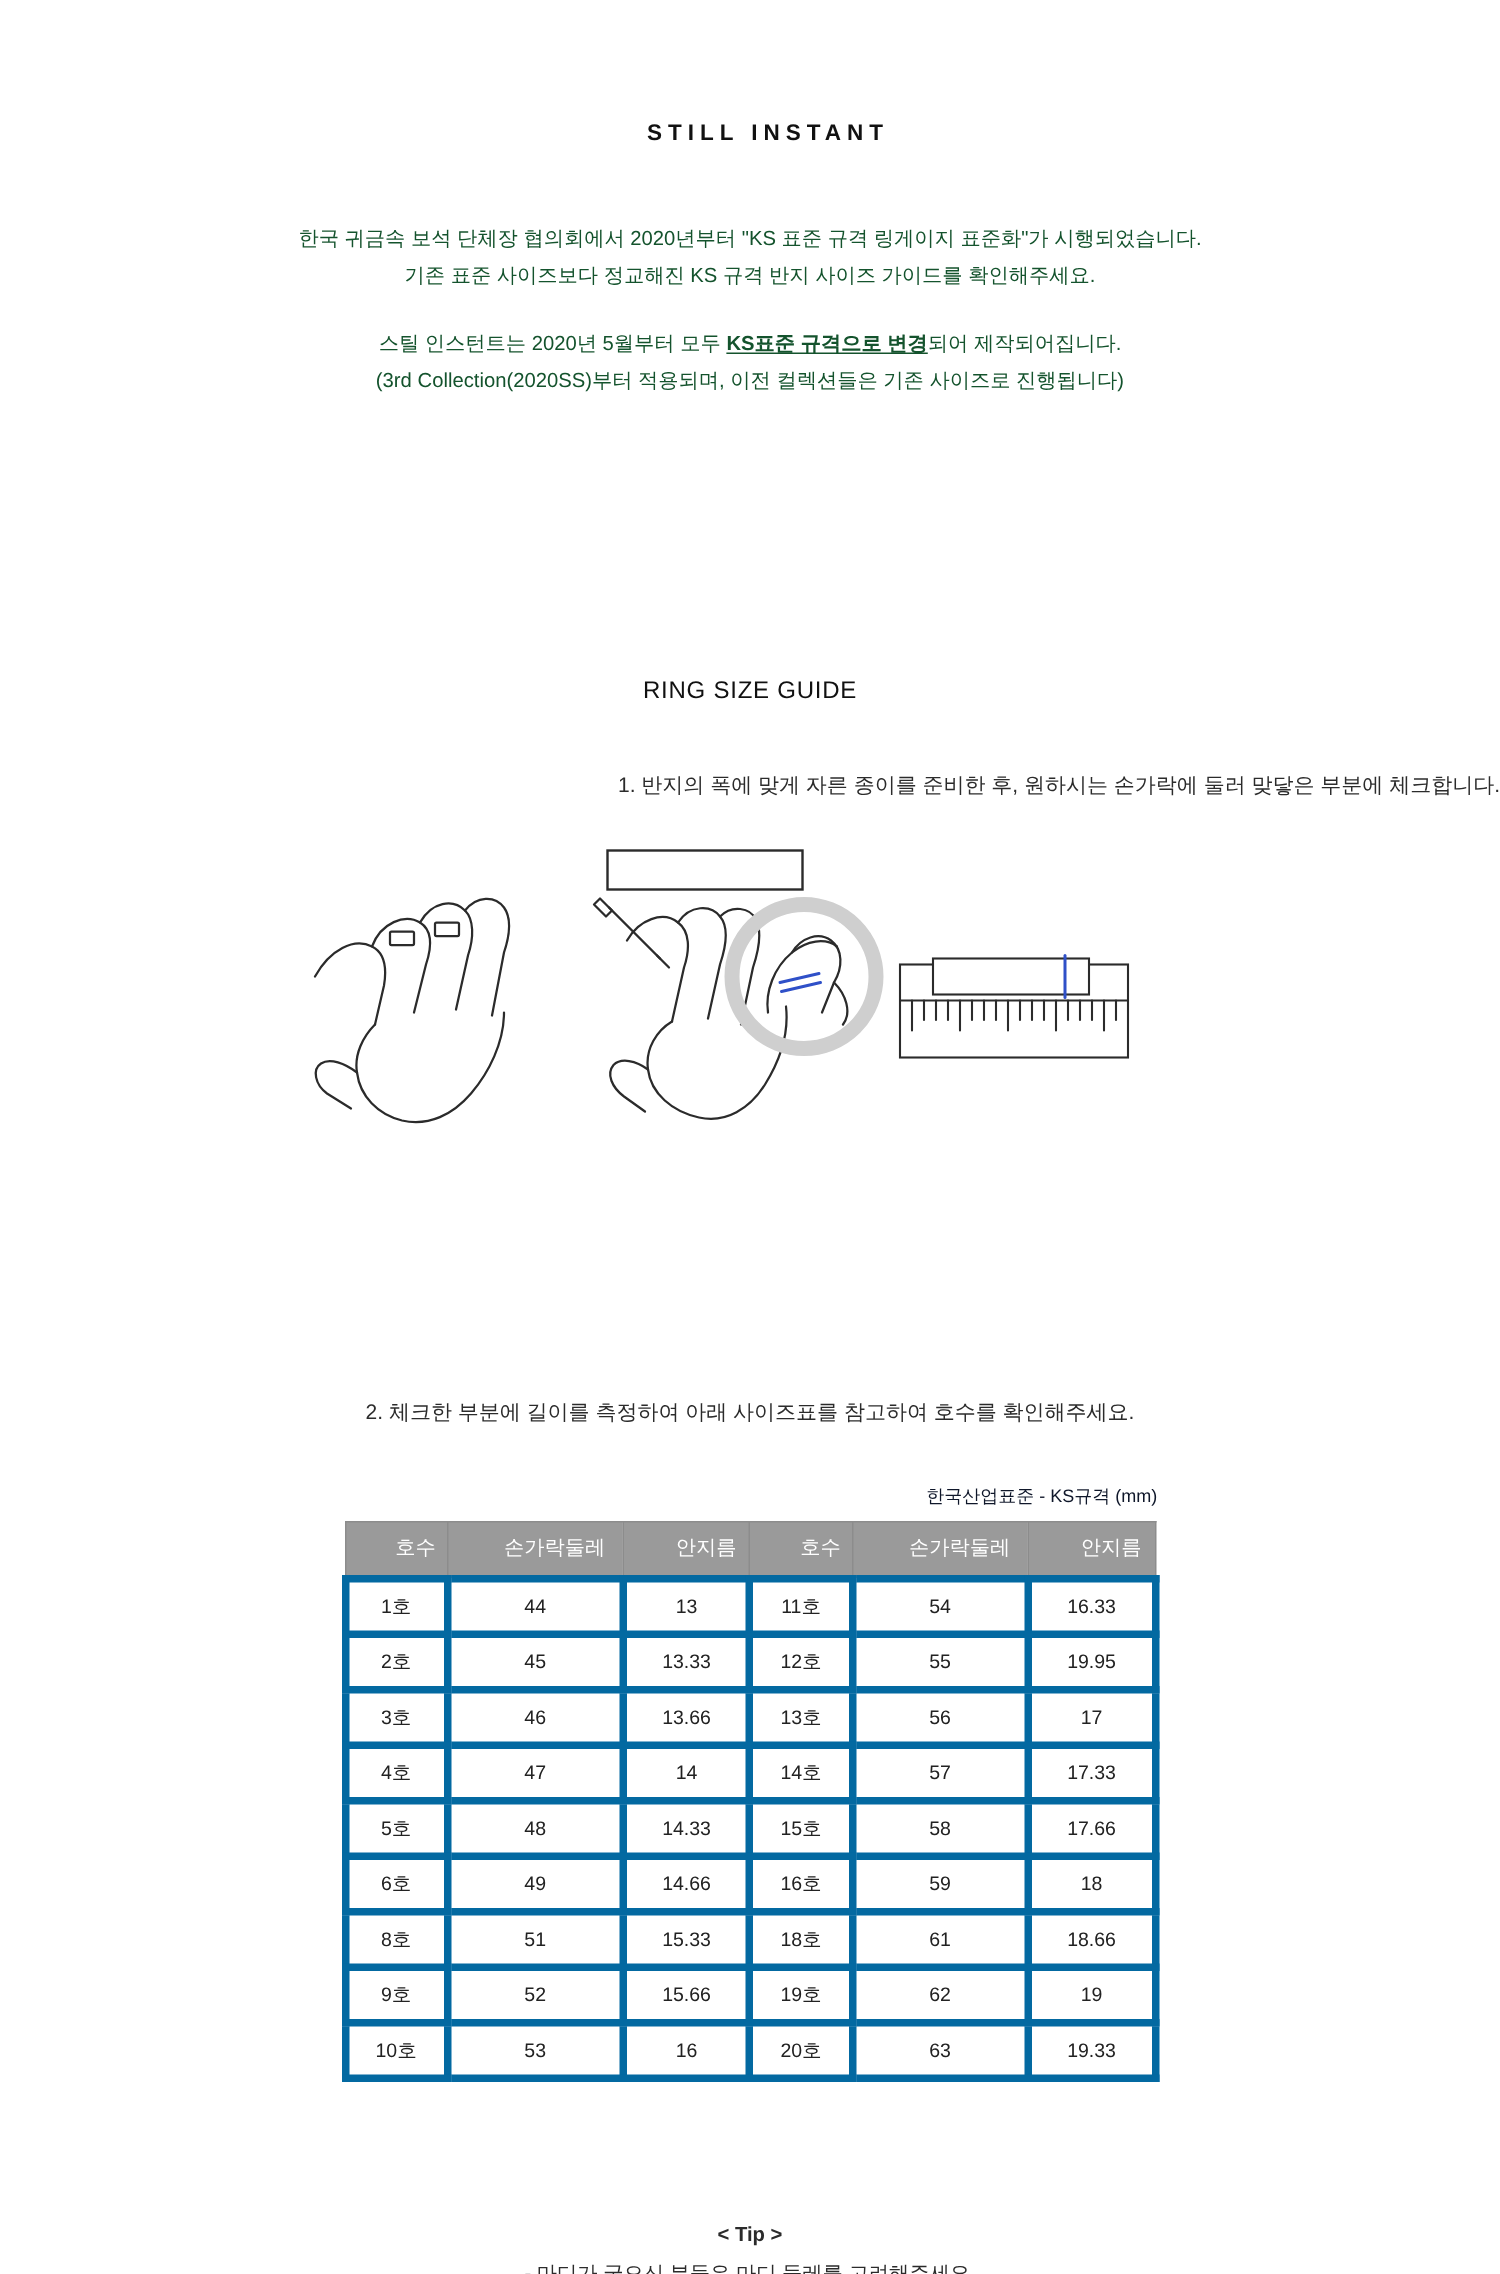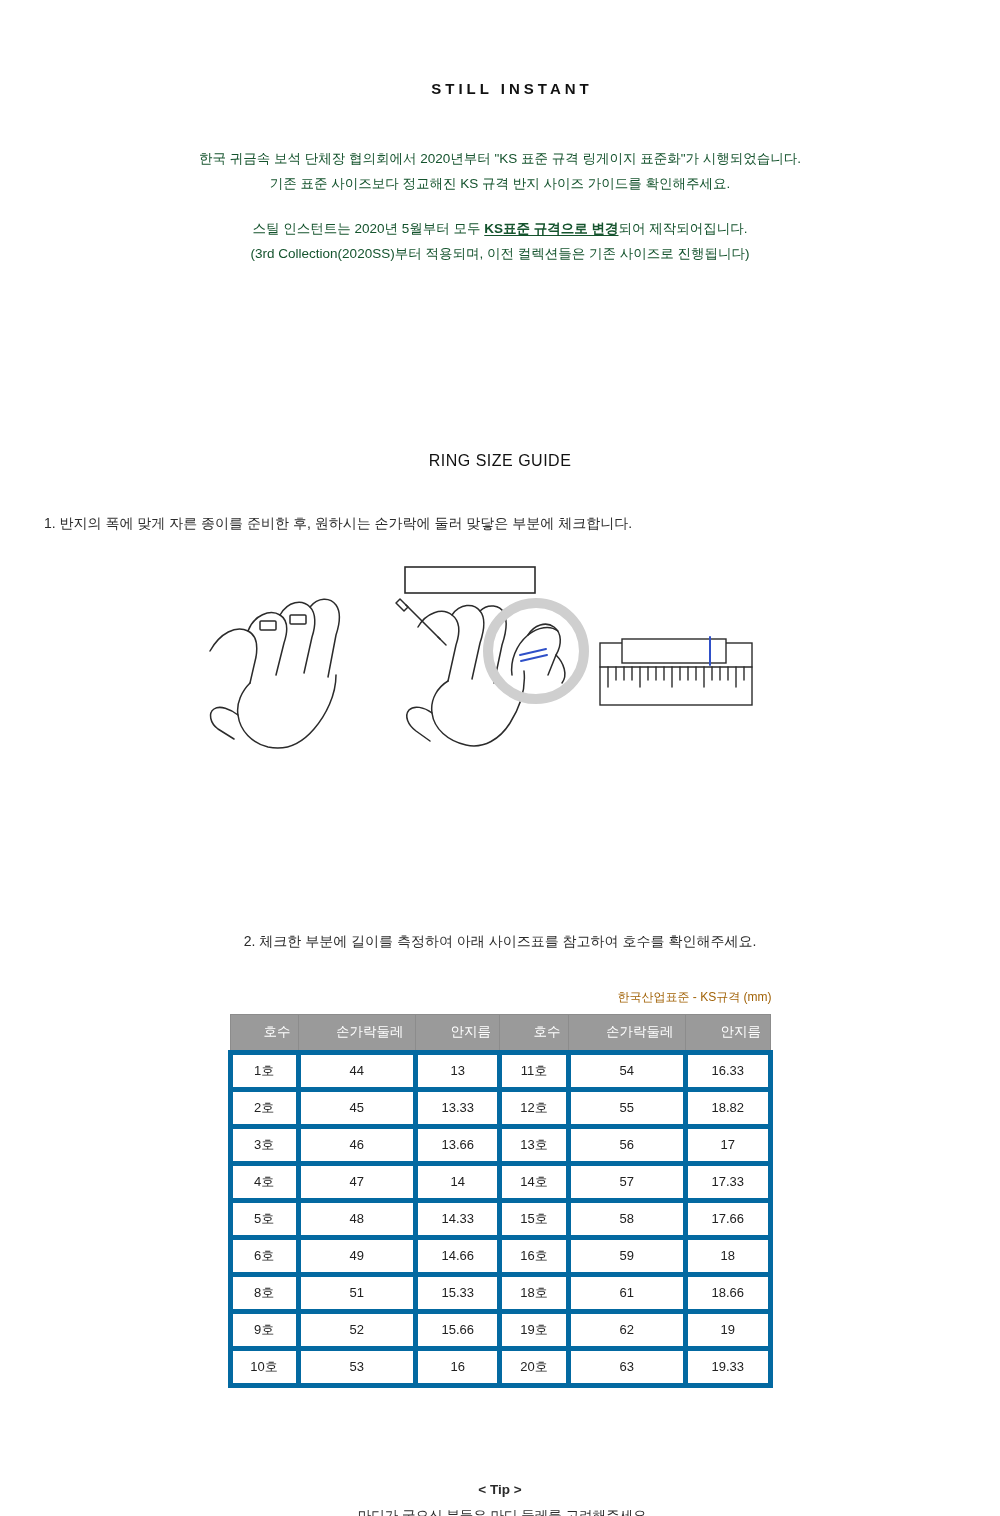--- a/index.html
+++ b/index.html
@@ -49,46 +49,45 @@
   .section-title {
     text-align: center;
     font-size: 16px;
     font-weight: normal;
     letter-spacing: 0.5px;
     margin-top: 185px;
     color: #111;
   }
 
   .step1 {
-    text-align: left;
+    text-align: right;
     font-size: 14px;
     margin-top: 45px;
     color: #2b2b2b;
-    padding-left: 44px;
   }
 
   .illustration-wrap {
     margin-top: 30px;
     display: flex;
     justify-content: center;
   }
 
   .step2 {
     text-align: center;
     font-size: 14px;
     margin-top: 140px;
     color: #2b2b2b;
   }
 
   .table-caption {
     width: 545px;
     margin: 38px auto 0 auto;
     text-align: right;
     font-size: 12px;
-    color: #a16207;
+    color: #0f172a;
     padding-right: 2px;
   }
 
   table.size-table {
     width: 545px;
     margin: 8px auto 0 auto;
     border-collapse: collapse;
     font-size: 13px;
     color: #222;
   }
@@ -211,21 +210,21 @@
         <td>11호</td>
         <td>54</td>
         <td>16.33</td>
       </tr>
       <tr>
         <td>2호</td>
         <td>45</td>
         <td>13.33</td>
         <td>12호</td>
         <td>55</td>
-        <td>18.82</td>
+        <td>19.95</td>
       </tr>
       <tr>
         <td>3호</td>
         <td>46</td>
         <td>13.66</td>
         <td>13호</td>
         <td>56</td>
         <td>17</td>
       </tr>
       <tr>

